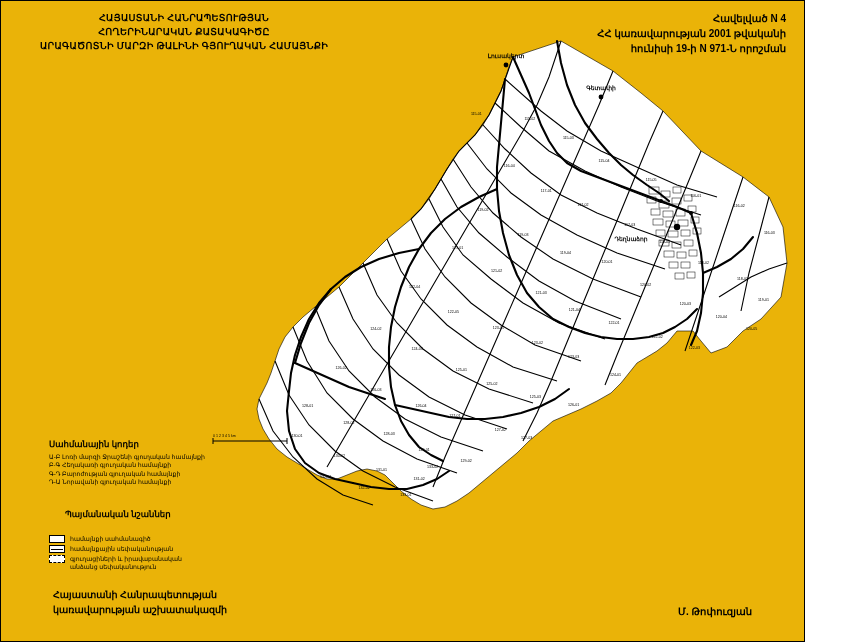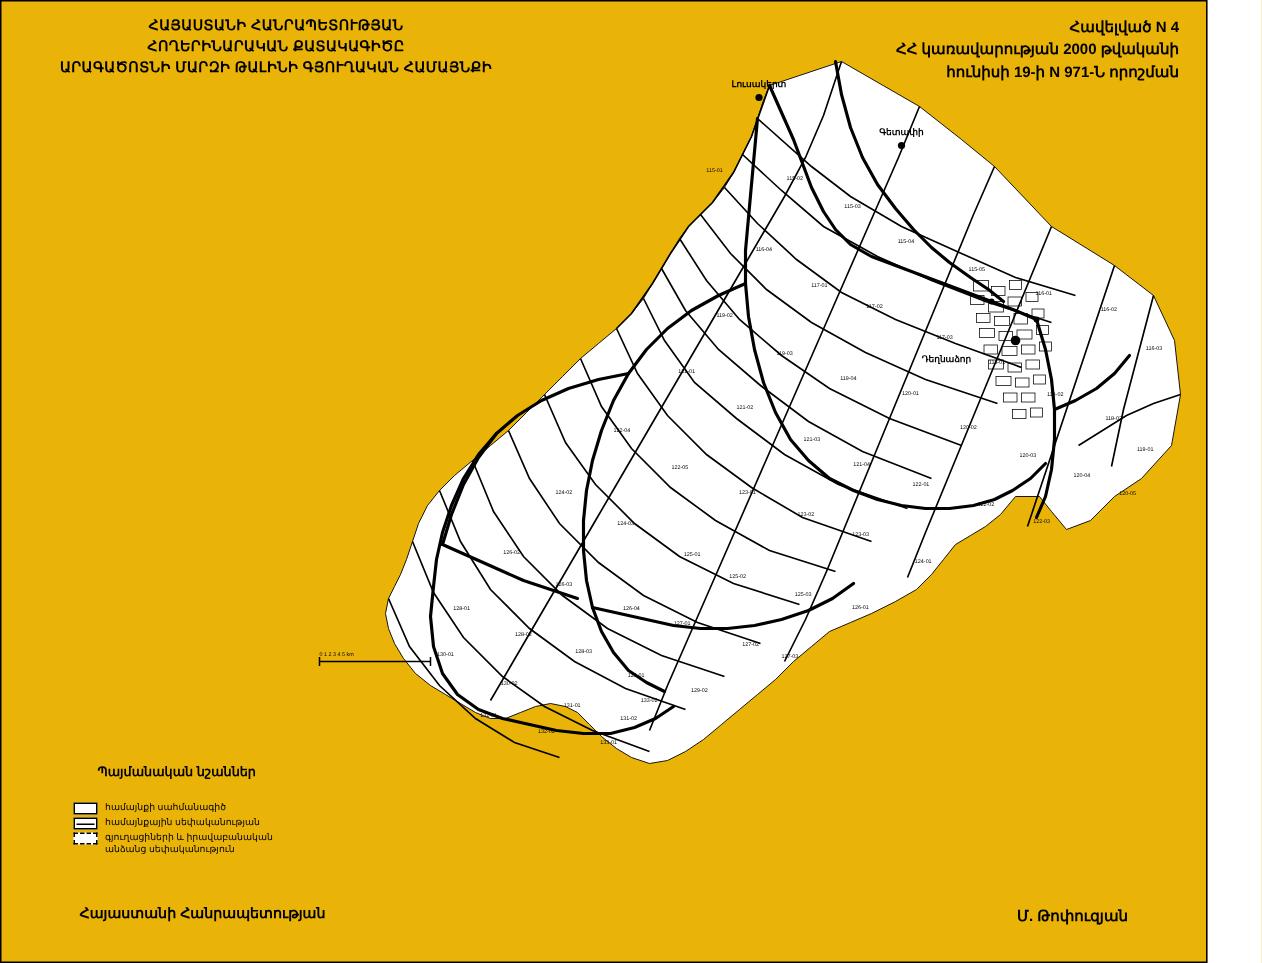--- a/index.html
+++ b/index.html
@@ -171,21 +171,21 @@
 <div id="page">
 
   <div class="title-block">
     <div>ՀԱՅԱՍՏԱՆԻ ՀԱՆՐԱՊԵՏՈՒԹՅԱՆ</div>
     <div>ՀՈՂԵՐԻՆԱՐԱԿԱՆ ՔԱՏԱԿԱԳԻԾԸ</div>
     <div>ԱՐԱԳԱԾՈՏՆԻ ՄԱՐԶԻ ԹԱԼԻՆԻ ԳՅՈՒՂԱԿԱՆ ՀԱՄԱՅՆՔԻ</div>
   </div>
 
   <div class="ref-block">
     <div>Հավելված N 4</div>
-    <div>ՀՀ կառավարության 2000 թվականի</div>
+    <div>ՀՀ կառավարության 2001 թվականի</div>
     <div>հունիսի 19-ի N 971-Ն որոշման</div>
   </div>
 
   <div id="map-wrap">
   <svg class="map" width="841" height="642" viewBox="0 0 841 642" xmlns="http://www.w3.org/2000/svg">
     <defs>
       <pattern id="hatch" width="4" height="4" patternTransform="rotate(45)" patternUnits="userSpaceOnUse">
         <line x1="0" y1="0" x2="0" y2="4" stroke="#000" stroke-width="0.4"></line>
       </pattern>
     </defs>
@@ -369,36 +369,44 @@
 
     <g>
       <text class="lbl" x="212" y="436">0 1 2 3 4 5 km</text>
       <line x1="212" y1="440" x2="286" y2="440" stroke="#000" stroke-width="1"></line>
       <line x1="212" y1="437" x2="212" y2="443" stroke="#000" stroke-width="1"></line>
       <line x1="286" y1="437" x2="286" y2="443" stroke="#000" stroke-width="1"></line>
     </g>
   </svg>
   </div>
 
+  <div class="legend-1">
+    <div class="lg-title">Սահմանային կոդեր</div>
+    <div class="lg-row">Ա-Բ Լոռի մարզի Ջրաշենի գյուղական համայնքի</div>
+    <div class="lg-row">Բ-Գ Հեղակառի գյուղական համայնքի</div>
+    <div class="lg-row">Գ-Դ Բարոժության գյուղական համայնքի</div>
+    <div class="lg-row">Դ-Ա Նորավանի գյուղական համայնքի</div>
+  </div>
 
   <div class="legend-2">
     <div class="lg-title">Պայմանական նշաններ</div>
     <div class="lg-item">
       <span class="swatch s1"></span>
       <span class="lg-text">համայնքի սահմանագիծ</span>
     </div>
     <div class="lg-item">
       <span class="swatch s2"></span>
       <span class="lg-text">համայնքային սեփականության</span>
     </div>
     <div class="lg-item">
       <span class="swatch s3"></span>
       <span class="lg-text" style="white-space:pre-line">գյուղացիների և իրավաբանական
 անձանց սեփականություն</span>
     </div>
   </div>
 
   <div class="footer-left">
     <div>Հայաստանի Հանրապետության</div>
+    <div>կառավարության աշխատակազմի</div>
   </div>
   <div class="footer-right">Մ. Թոփուզյան</div>
 
 </div>
 
 </body></html>

